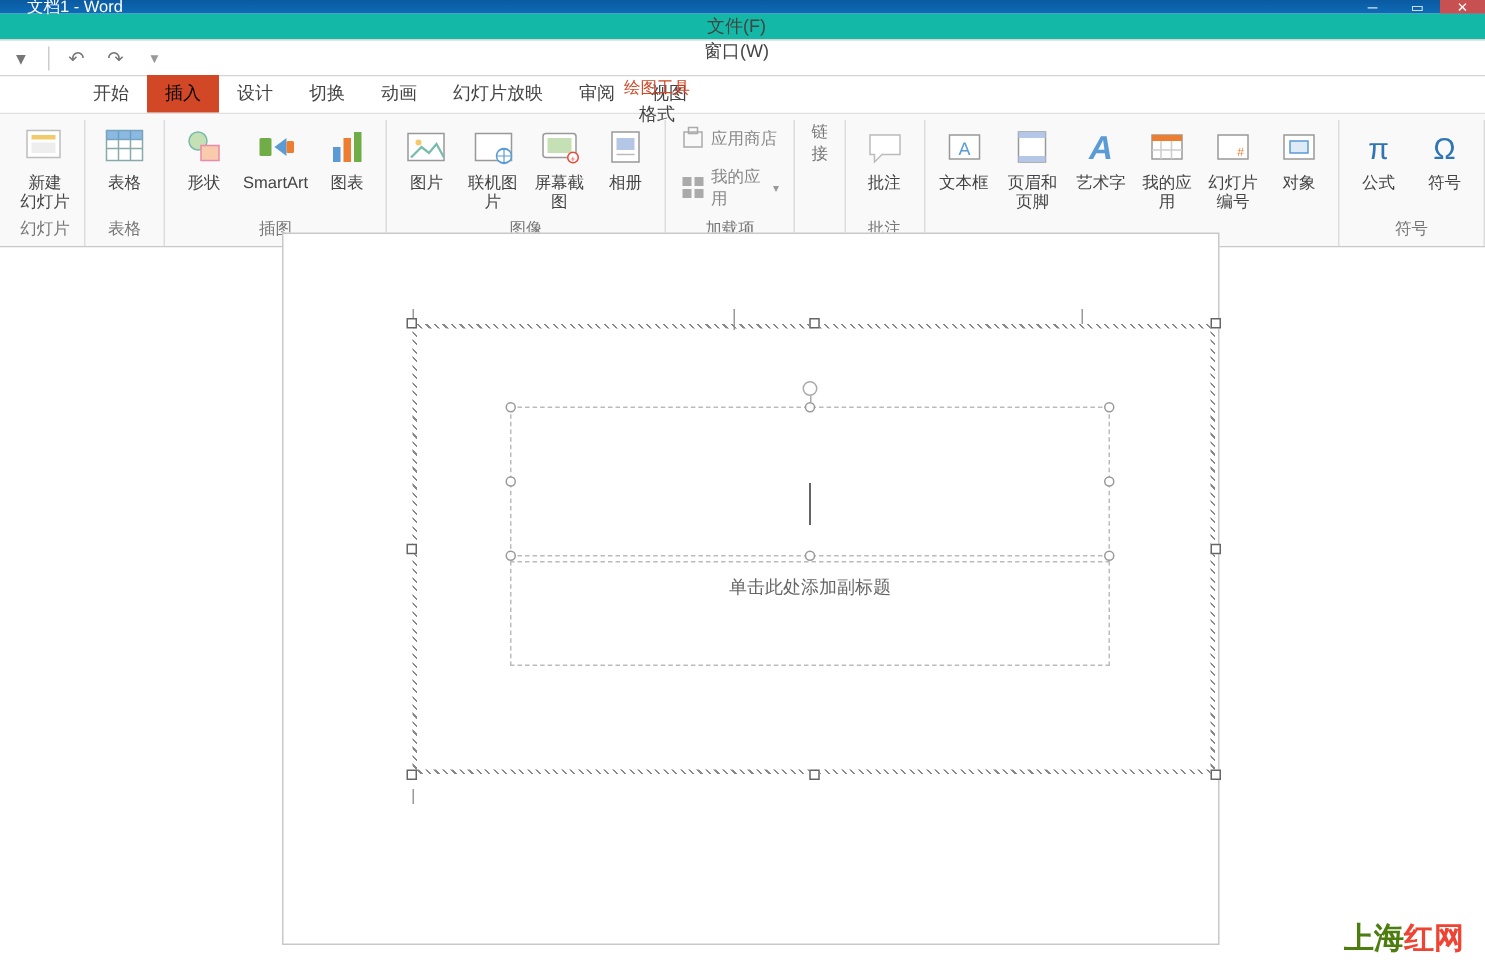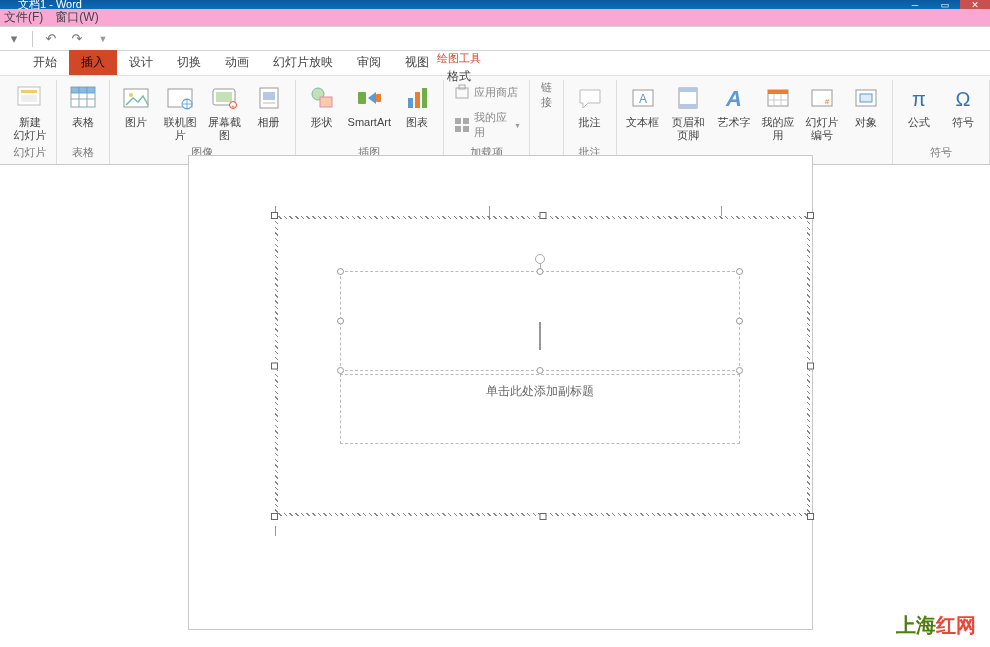--- a/index.html
+++ b/index.html
@@ -4,28 +4,28 @@
 <style>
 * { margin: 0; padding: 0; box-sizing: border-box; font-family: "Microsoft YaHei", SimSun, sans-serif; }
 body { width: 990px; height: 647px; background: #fff; overflow: hidden; position: relative; }
 
 .title-bar { height: 9px; background: linear-gradient(#0a5aa0,#0e6bb8); position: relative; }
 .title-text { position: absolute; top: -3px; left: 18px; color: #fff; font-size: 11px; }
 .win-ctl { position: absolute; right: 0; top: 0; display: flex; }
 .win-btn { width: 30px; height: 9px; display:flex; align-items:center; justify-content:center; color:#fff; font-size:9px; }
 .win-close { background:#c75050; }
 
-.menu-row { height: 18px; background:#f9a8d4; border-bottom:1px solid #d4d4d4; display:flex; align-items:center; padding-left:4px; font-size:12px; color:#444; }
+.menu-row { height: 18px; background:#14b8a6; border-bottom:1px solid #d4d4d4; display:flex; align-items:center; padding-left:4px; font-size:12px; color:#444;flex-direction:column; }
 .menu-item { margin-right:12px; }
 
 .qat { height: 24px; background:#fff; border-bottom:1px solid #d4d4d4; display:flex; align-items:center; padding-left:6px; gap:10px; }
 .qat-btn { width:16px; height:16px; display:flex; align-items:center; justify-content:center; color:#777; font-size:13px; }
 .qat-sep { width:1px; height:16px; background:#ccc; }
 
-.tool-tabs { height:24px; display:flex; align-items:flex-end; background:#fff; position:relative; font-size:12px; margin-left:21px;}
+.tool-tabs { height:24px; display:flex; align-items:flex-end; background:#fff; position:relative; font-size:12px; padding-left:50px;}
 .tab { padding:4px 12px; color:#444; }
 .tab.active { background:#fff; color:#000000; background:#d24726; }
 .tool-context { position:absolute; left:410px; top:0; text-align:center; }
 .tool-context-label { font-size:11px; color:#d24726; padding:0 6px;}
 .tool-context-tab { font-size:12px; color:#444; padding:2px 10px; }
 
 .ribbon { height:90px; background:#f9f9f9; border-bottom:1px solid #c9c9c9; border-top:1px solid #e0e0e0; display:flex; padding:4px 0 0 4px; }
 .rgroup { display:flex; flex-direction:column; justify-content:space-between; border-right:1px solid #ddd; padding:0 6px 2px 6px; }
 .rgroup-body { display:flex; align-items:flex-start; gap:4px; flex:1; }
 .rgroup-label { text-align:center; font-size:11px; color:#777; padding-bottom:2px;}
@@ -131,20 +131,55 @@
       </div>
     </div>
     <div class="rgroup-label">表格</div>
   </div>
 
   <div class="rgroup">
     <div class="rgroup-body">
       <div class="rbtn">
           <div class="rbtn-ico">
             <svg width="30" height="28">
+              <circle cx="11" cy="10" r="6" fill="#c5e0b4" stroke="#7ba"></circle>
+              <rect x="13" y="13" width="12" height="10" fill="#f8cbad" stroke="#e8a"></rect>
+            </svg>
+          </div>
+          <div class="rbtn-lbl">形状</div>
+        </div>
+      <div class="rbtn">
+          <div class="rbtn-ico">
+            <svg width="30" height="28">
+              <rect x="4" y="8" width="8" height="12" fill="#70ad47" rx="1"></rect>
+              <polygon points="14,14 22,8 22,20" fill="#5b9bd5"></polygon>
+              <rect x="22" y="10" width="5" height="8" fill="#ed7d31" rx="1"></rect>
+            </svg>
+          </div>
+          <div class="rbtn-lbl">SmartArt</div>
+        </div>
+      <div class="rbtn">
+          <div class="rbtn-ico">
+            <svg width="30" height="28">
+              <rect x="6" y="14" width="5" height="10" fill="#5b9bd5"></rect>
+              <rect x="13" y="8" width="5" height="16" fill="#ed7d31"></rect>
+              <rect x="20" y="4" width="5" height="20" fill="#70ad47"></rect>
+            </svg>
+          </div>
+          <div class="rbtn-lbl">图表</div>
+        </div>
+    </div>
+    <div class="rgroup-label">插图</div>
+  </div>
+
+  <div class="rgroup">
+    <div class="rgroup-body">
+      <div class="rbtn">
+          <div class="rbtn-ico">
+            <svg width="30" height="28">
               <rect x="3" y="5" width="24" height="18" fill="#fff" stroke="#999"></rect>
               <circle cx="10" cy="11" r="2" fill="#f3c969"></circle>
               <polyline points="5,21 12,14 17,18 22,12 27,21" fill="none" stroke="#7ba" stroke-width="1.5"></polyline>
             </svg>
           </div>
           <div class="rbtn-lbl">图片</div>
         </div>
       <div class="rbtn">
           <div class="rbtn-ico">
             <svg width="30" height="28">
@@ -171,55 +206,20 @@
             <svg width="30" height="28">
               <rect x="6" y="4" width="18" height="20" fill="#fff" stroke="#999"></rect>
               <rect x="9" y="8" width="12" height="8" fill="#b4c7e7"></rect>
               <line x1="9" y1="19" x2="21" y2="19" stroke="#bbb"></line>
             </svg>
           </div>
           <div class="rbtn-lbl">相册</div>
         </div>
     </div>
     <div class="rgroup-label">图像</div>
-  </div>
-
-  <div class="rgroup">
-    <div class="rgroup-body">
-      <div class="rbtn">
-          <div class="rbtn-ico">
-            <svg width="30" height="28">
-              <circle cx="11" cy="10" r="6" fill="#c5e0b4" stroke="#7ba"></circle>
-              <rect x="13" y="13" width="12" height="10" fill="#f8cbad" stroke="#e8a"></rect>
-            </svg>
-          </div>
-          <div class="rbtn-lbl">形状</div>
-        </div>
-      <div class="rbtn">
-          <div class="rbtn-ico">
-            <svg width="30" height="28">
-              <rect x="4" y="8" width="8" height="12" fill="#70ad47" rx="1"></rect>
-              <polygon points="14,14 22,8 22,20" fill="#5b9bd5"></polygon>
-              <rect x="22" y="10" width="5" height="8" fill="#ed7d31" rx="1"></rect>
-            </svg>
-          </div>
-          <div class="rbtn-lbl">SmartArt</div>
-        </div>
-      <div class="rbtn">
-          <div class="rbtn-ico">
-            <svg width="30" height="28">
-              <rect x="6" y="14" width="5" height="10" fill="#5b9bd5"></rect>
-              <rect x="13" y="8" width="5" height="16" fill="#ed7d31"></rect>
-              <rect x="20" y="4" width="5" height="20" fill="#70ad47"></rect>
-            </svg>
-          </div>
-          <div class="rbtn-lbl">图表</div>
-        </div>
-    </div>
-    <div class="rgroup-label">插图</div>
   </div>
 
   <div class="rgroup">
     <div class="rgroup-body">
       <div class="stack">
         <div class="rbtn-sm">
             <span class="sico">
               <svg width="16" height="16">
                 <rect x="2" y="4" width="12" height="10" fill="none" stroke="#aaa"></rect>
                 <rect x="5" y="1" width="6" height="4" fill="none" stroke="#aaa"></rect>

